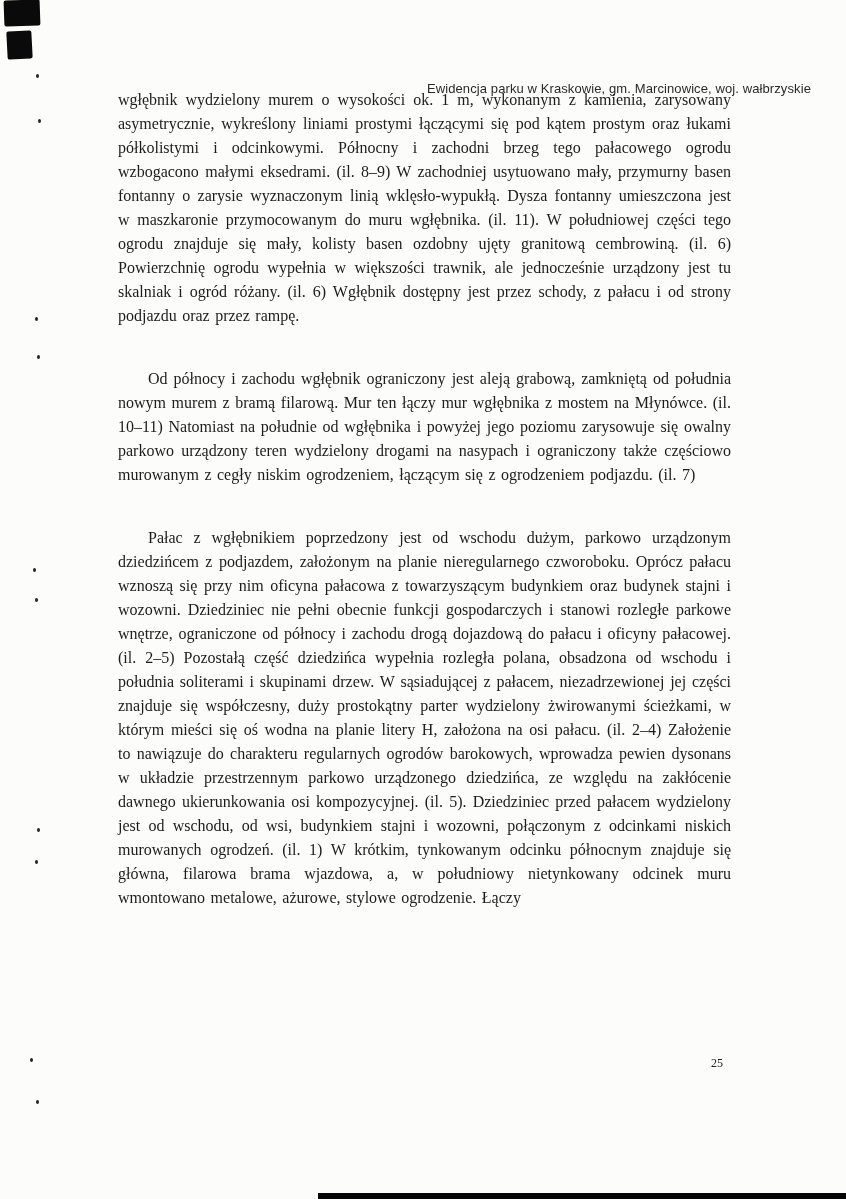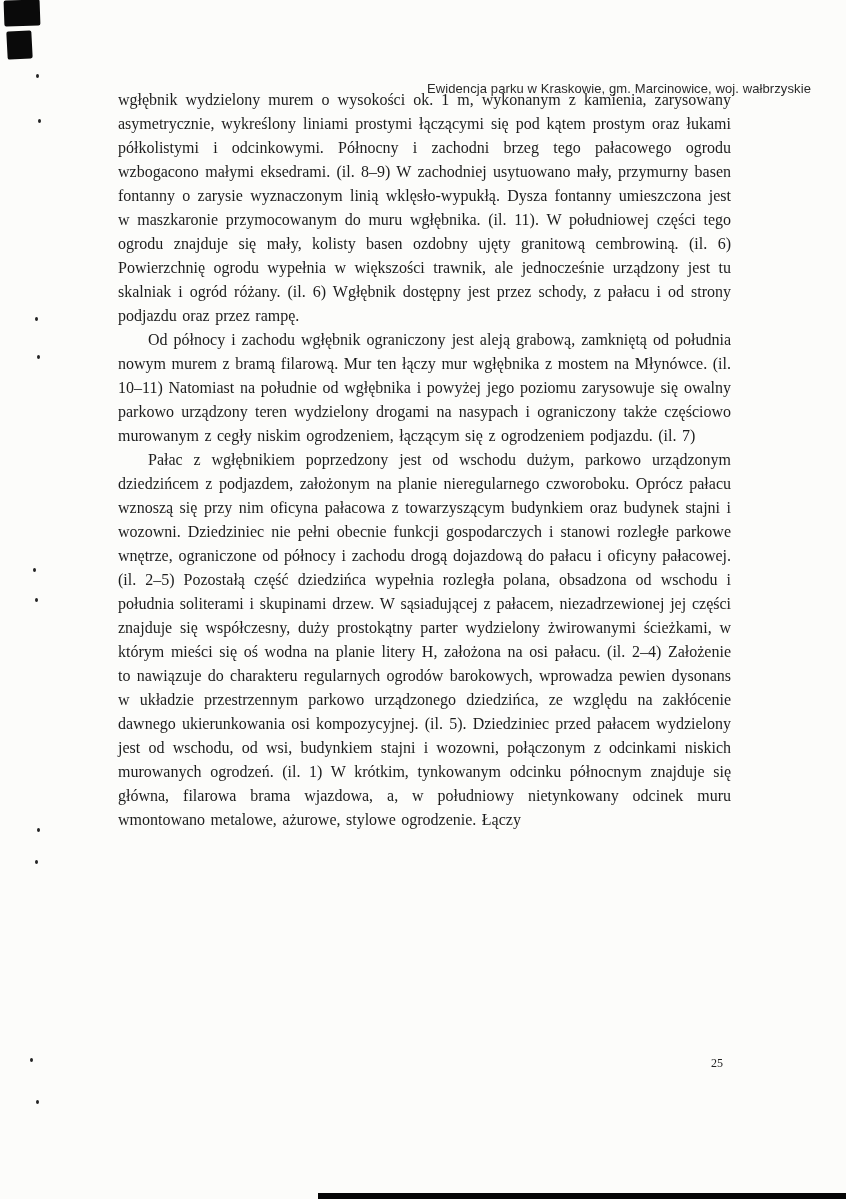--- a/index.html
+++ b/index.html
@@ -34,20 +34,21 @@
     font-size: 16px;
     line-height: 24px;
     text-align: justify;
     word-spacing: 1.5px;
   }
   .text-block p {
     margin: 0;
   }
   .text-block p.indent {
     text-indent: 30px;
+    margin-top: 39px;
   }
   .page-number {
     position: absolute;
     left: 711px;
     top: 1056px;
     font-size: 12px;
     color: #222;
   }
   .corner-mark {
     position: absolute;

